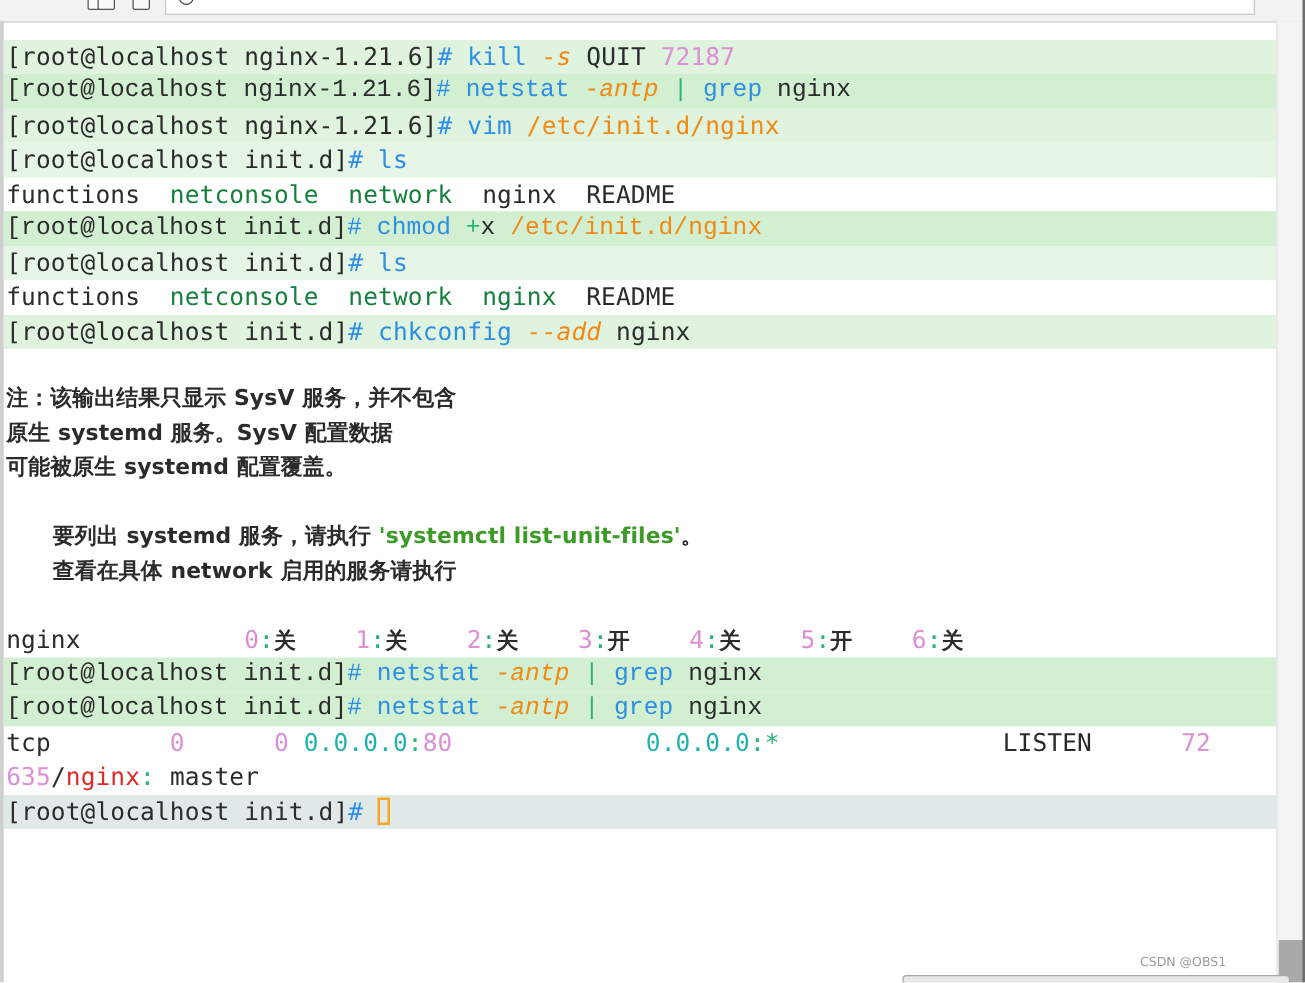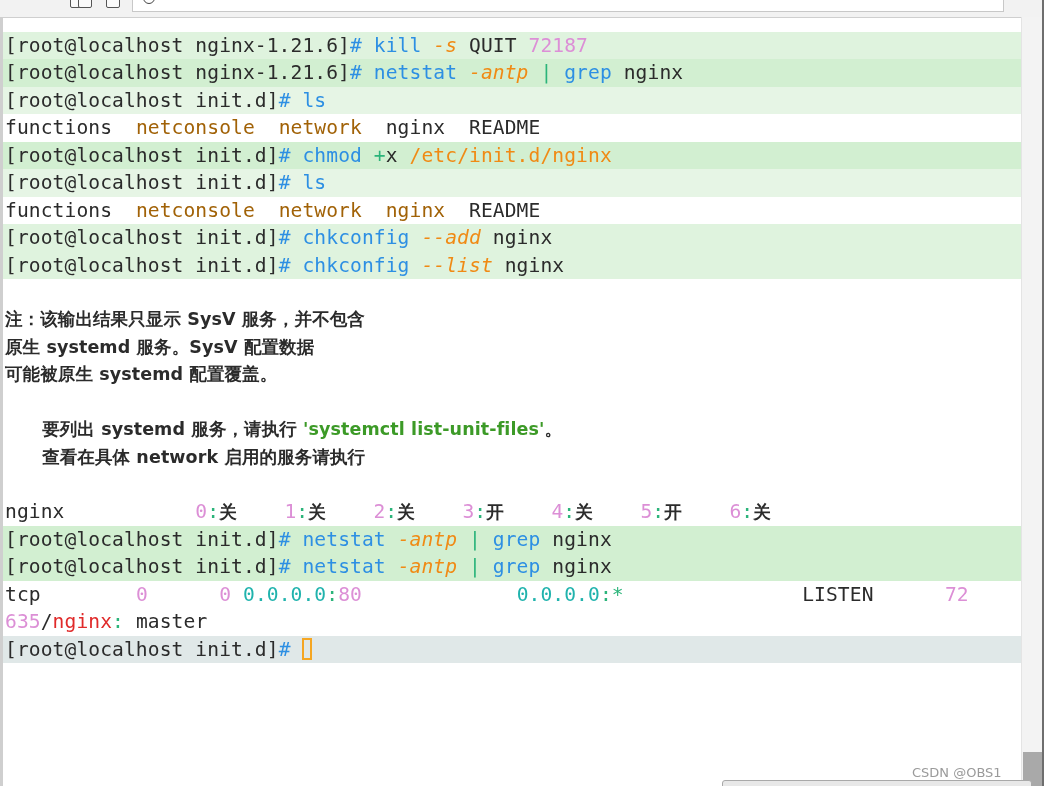--- a/index.html
+++ b/index.html
@@ -30,30 +30,30 @@
   }
   .terminal {
     position: absolute; left: 3px; top: 32px; width: 1018px; height: 768px;
   }
   .line {
     height: 27.45px; line-height: 27.45px;
     font-size: 19.6px; white-space: pre; color: #2b2b2b;
     padding-left: 2px; letter-spacing: 0.1px;
   }
   .bg-a { background: #dff3de; }
-  .bg-b { background: #d2efd1; }
+  .bg-b { background: #d2efd1; font-family: Liberation Mono, monospace; }
   .bg-c { background: #e6f5e5; }
   .bg-cur { background: #e0e8e8; }
   .cmd { color: #2d8fe3; }
   .opt { color: #f08a14; font-style: italic; }
   .path { color: #f08a14; }
   .num { color: #dc8fd6; }
   .pipe { color: #2bb47a; }
   .plus { color: #2bb47a; }
-  .exec { color: #a16207; margin-top: 44px; }
+  .exec { color: #15803d; margin-top: 44px; }
   .quote { color: #3c9a27; margin-top: 25px; }
   .ip { color: #20b3ad; }
   .red { color: #e02a2a; }
   .colon { color: #2bb47a; }
   .cjk { font-family: "DejaVu Sans", sans-serif; font-size: 17.5px; font-weight: bold; }
   .cursor {
     display: inline-block; width: 10px; height: 22px; vertical-align: -4px;
     border: 2px solid #f5a623; box-sizing: border-box;
   }
   .vscroll {
@@ -66,21 +66,21 @@
   }
   .right-edge {
     position: absolute; left: 1042px; top: 0; width: 2px; height: 786px; background: #6e6e6e;
   }
   .hscroll {
     position: absolute; left: 722px; top: 780px; width: 308px; height: 8px;
     border: 1px solid #a9a9a9; border-radius: 3px; background: #e8e8e8;
   }
   .watermark {
     position: absolute; left: 912px; top: 765px;
-    font-family: "DejaVu Sans", sans-serif; font-size: 13px; color: #9a9a9a;
+    font-family: "DejaVu Sans", sans-serif; font-size: 10px; color: #9a9a9a;
   }
 </style>
 </head>
 <body>
 
 <div class="topbar">
   <div class="tb-btn" style="left:70px"></div>
 
   <div class="tb-btn" style="left:78px"></div>
   <div class="tb-btn" style="left:106px"></div>
@@ -89,35 +89,35 @@
   </div>
 </div>
 <div class="left-edge"></div>
 
 <div class="terminal">
 
   <div class="line bg-a"><span>[root@localhost nginx-1.21.6]</span><span class="cmd">#</span> <span class="cmd">kill</span> <span class="opt">-s</span> <span>QUIT</span> <span class="num">72187</span></div>
 
   <div class="line bg-b"><span>[root@localhost nginx-1.21.6]</span><span class="cmd">#</span> <span class="cmd">netstat</span> <span class="opt">-antp</span> <span class="pipe">|</span> <span class="cmd">grep</span> <span>nginx</span></div>
 
+  <div class="line bg-a"><span>[root@localhost nginx-1.21.6]</span><span class="cmd">#</span> <span class="cmd">vim</span> <span class="path">/etc/init.d/nginx</span></div>
 
 
   <div class="line bg-c"><span>[root@localhost init.d]</span><span class="cmd">#</span> <span class="cmd">ls</span></div>
 
   <div class="line"><span>functions</span>  <span class="exec">netconsole</span>  <span class="exec">network</span>  <span>nginx</span>  <span>README</span></div>
 
   <div class="line bg-b"><span>[root@localhost init.d]</span><span class="cmd">#</span> <span class="cmd">chmod</span> <span class="plus">+</span><span>x</span> <span class="path">/etc/init.d/nginx</span></div>
 
   <div class="line bg-c"><span>[root@localhost init.d]</span><span class="cmd">#</span> <span class="cmd">ls</span></div>
 
   <div class="line"><span>functions</span>  <span class="exec">netconsole</span>  <span class="exec">network</span>  <span class="exec">nginx</span>  <span>README</span></div>
 
   <div class="line bg-a"><span>[root@localhost init.d]</span><span class="cmd">#</span> <span class="cmd">chkconfig</span> <span class="opt">--add</span> <span>nginx</span></div>
 
-  <div class="line bg-a"><span>[root@localhost init.d]</span><span class="cmd">#</span> <span class="cmd">chkconfig</span> <span class="opt">--list</span> <span>nginx</span></div>
 
   <div class="line"></div>
 
   <div class="line cjk">注：该输出结果只显示 SysV 服务，并不包含</div>
   <div class="line cjk">原生 systemd 服务。SysV 配置数据</div>
   <div class="line cjk">可能被原生 systemd 配置覆盖。</div>
 
   <div class="line"></div>
 
   <div class="line cjk">      <span>要列出 systemd 服务，请执行 </span><span class="quote">'systemctl list-unit-files'</span><span>。</span></div>

